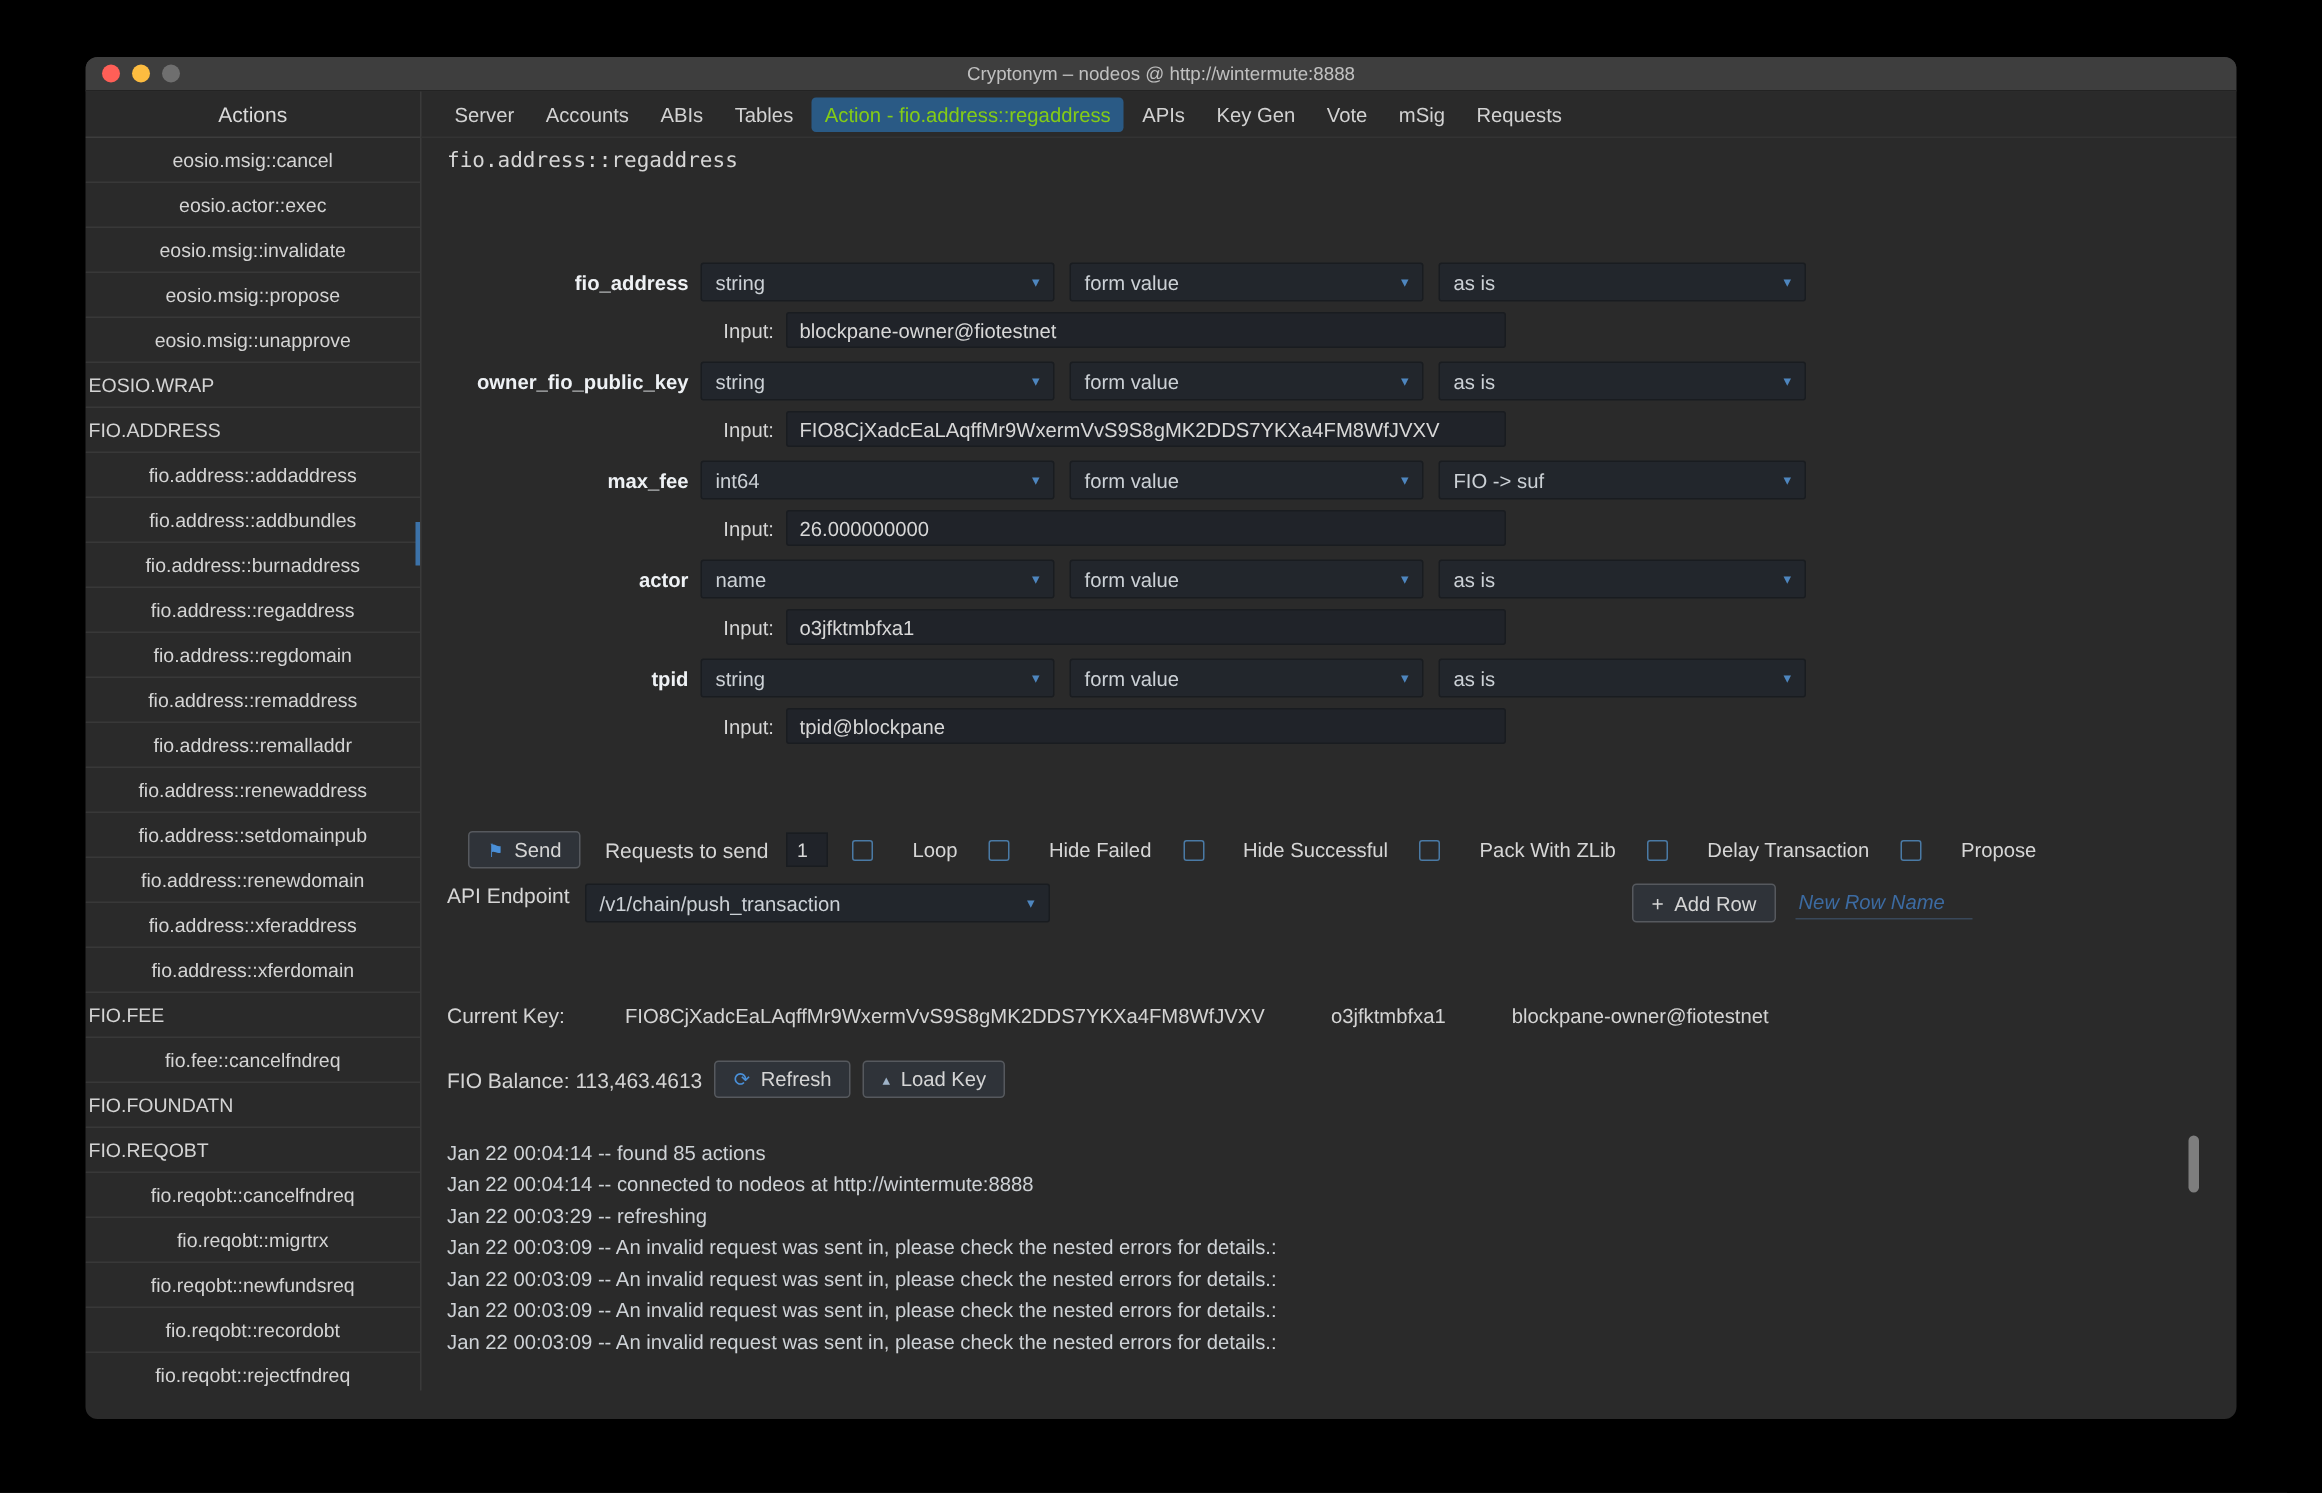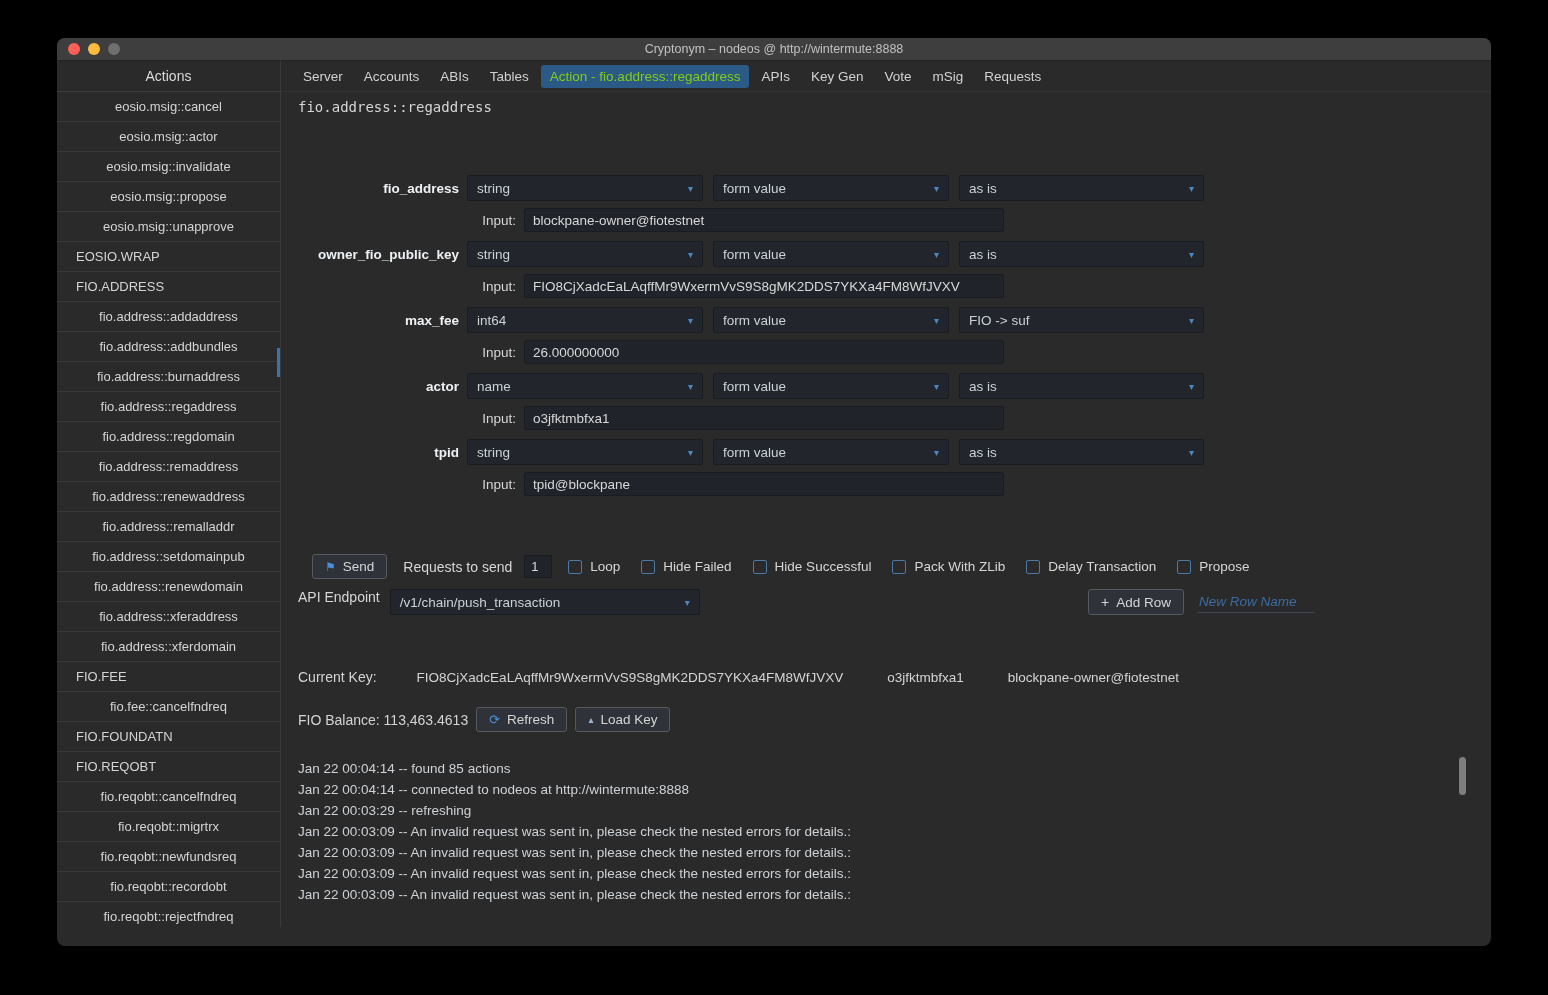--- a/index.html
+++ b/index.html
@@ -28,21 +28,21 @@
   .sidebar { width: 224px; flex: 0 0 224px; border-right: 1px solid #3a3a3a; position: relative; display: flex; flex-direction: column; }
   .sidebar-header {
     height: 31px; flex: 0 0 31px; display: flex; align-items: center; justify-content: center;
     font-size: 14px; color: #dadada; border-bottom: 1px solid #3d3d3d;
   }
   .sidebar-list { flex: 1; overflow: hidden; }
   .side-item {
     height: 30px; display: flex; align-items: center; justify-content: center;
     font-size: 13px; color: #d4d4d4; border-bottom: 1px solid #383838; cursor: default; white-space: nowrap;
   }
-  .side-item.section { justify-content: flex-start; padding-left: 19px; }
+  .side-item.section { justify-content: flex-start; padding-left: 2px; }
   .side-scroll { position: absolute; right: 0; top: 287px; width: 3px; height: 29px; background: #3c72a8; }
 
   
   .main { flex: 1; display: flex; flex-direction: column; position: relative; }
   .tabbar {
     height: 31px; flex: 0 0 31px; display: flex; align-items: center;
     padding-left: 13px; gap: 3px; border-bottom: 1px solid #333333;
   }
   .tab { padding: 4px 9px; font-size: 13.5px; color: #d2d2d2; border-radius: 3px; white-space: nowrap; cursor: default; }
   .tab.selected { background: #2a5a85; color: #84cc16; }
@@ -76,21 +76,21 @@
     border: 1px solid #56595e; border-radius: 3px; padding: 4px 12px;
     font-size: 13.5px; color: #d5d5d5; font-family: inherit; cursor: default; white-space: nowrap;
   }
   .flag-icon { color: #4a90d9; font-size: 12px; }
   .req-label { margin-left: 16px; font-size: 14px; color: #d6d6d6; }
   .req-input {
     margin-left: 12px; width: 28px; height: 23px; background: #202329; border: 1px solid #191c20;
     color: #d8d8d8; font-size: 13px; padding: 0 6px; font-family: inherit;
   }
   .checks { display: flex; align-items: center; margin-left: 16px; gap: 21px; }
-  .check-group { display: inline-flex; align-items: center; gap: 8px; cursor: default; }
+  .check-group { display: inline-flex; align-items: center; gap: 26px; cursor: default; }
   .checkbox { width: 14px; height: 14px; border: 1px solid #4a7aa5; border-radius: 2px; background: transparent; flex: 0 0 14px; }
   .check-label { font-size: 13.5px; color: #d6d6d6; white-space: nowrap; }
 
   
   .api-row { margin-top: 10px; display: flex; }
   .api-label { font-size: 14px; color: #d6d6d6; margin-right: 10px; white-space: nowrap; }
   .api-select { width: 310px; }
   .right-group { margin-left: auto; margin-right: 176px; display: flex; align-items: center; gap: 13px; }
   .plus-icon { font-size: 14px; color: #d5d5d5; }
   .new-row-input {
@@ -126,21 +126,21 @@
     <div class="title">Cryptonym – nodeos @ http://wintermute:8888</div>
   </div>
 
   <div class="app-body">
     <aside class="sidebar">
       <div class="sidebar-header">Actions</div>
       <div class="sidebar-list">
 
           <div class="side-item">eosio.msig::cancel</div>
 
-          <div class="side-item">eosio.msig::actor</div>
+          <div class="side-item">eosio.actor::exec</div>
 
           <div class="side-item">eosio.msig::invalidate</div>
 
           <div class="side-item">eosio.msig::propose</div>
 
           <div class="side-item">eosio.msig::unapprove</div>
 
           <div class="side-item section">EOSIO.WRAP</div>
 
           <div class="side-item section">FIO.ADDRESS</div>
@@ -150,23 +150,23 @@
           <div class="side-item">fio.address::addbundles</div>
 
           <div class="side-item">fio.address::burnaddress</div>
 
           <div class="side-item">fio.address::regaddress</div>
 
           <div class="side-item">fio.address::regdomain</div>
 
           <div class="side-item">fio.address::remaddress</div>
 
+          <div class="side-item">fio.address::remalladdr</div>
+
           <div class="side-item">fio.address::renewaddress</div>
-
-          <div class="side-item">fio.address::remalladdr</div>
 
           <div class="side-item">fio.address::setdomainpub</div>
 
           <div class="side-item">fio.address::renewdomain</div>
 
           <div class="side-item">fio.address::xferaddress</div>
 
           <div class="side-item">fio.address::xferdomain</div>
 
           <div class="side-item section">FIO.FEE</div>

